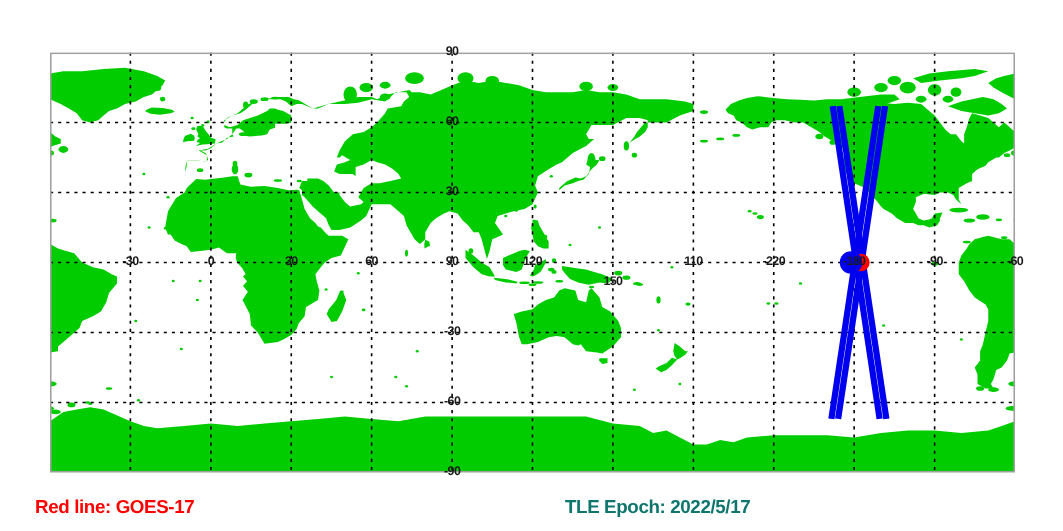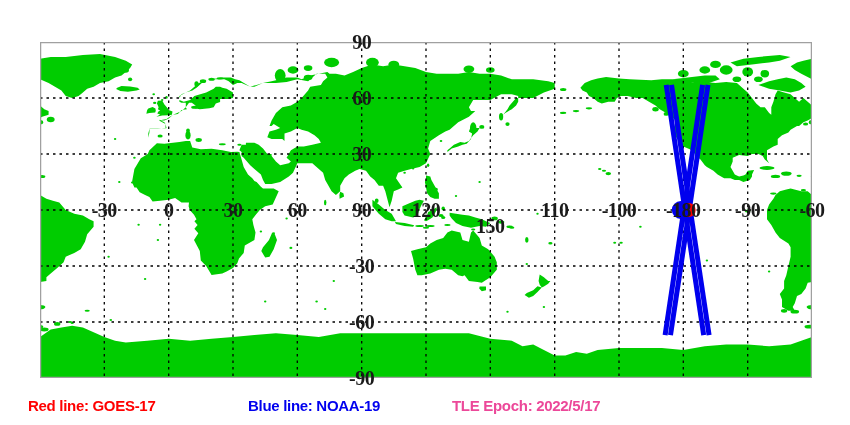--- a/index.html
+++ b/index.html
@@ -34,22 +34,22 @@
   #map-svg {
     position: absolute;
     left: 0; top: 0;
     width: 772px;
     height: 336px;
     display: block;
   }
   
   .tick-label {
     position: absolute;
-    font-family: Liberation Serif, serif;
-    font-size: 20px;
+    font-family: Liberation Sans, sans-serif;
+    font-size: 10px;
     font-weight: bold;
     color: #1a1a1a;
     white-space: nowrap;
     line-height: 1;
     letter-spacing: -0.5px;
   }
   .lon-label { transform: translate(-50%, -50%); }
   .lat-label { transform: translate(-50%, -50%); }
   
   #legend {
@@ -63,21 +63,21 @@
     position: absolute;
     font-family: "Liberation Sans", sans-serif;
     font-size: 15px;
     font-weight: bold;
     white-space: nowrap;
     line-height: 1;
     letter-spacing: -0.3px;
   }
   #legend-red  { left: 28px;  top: 6px;  color: #ff0000; }
   #legend-blue { left: 248px; top: 6px;  color: #0000ee; }
-  #legend-tle  { left: 452px; top: 6px;  color: #ec4899; }
+  #legend-tle  { left: 452px; top: 6px;  color: #0f766e; }
 </style>
 </head>
 <body>
 
 <div id="app">
 
   <div id="map-panel">
     <svg id="map-svg" viewBox="0 0 772 336" preserveAspectRatio="none">
       <defs>
         <clipPath id="mapclip">
@@ -285,32 +285,31 @@
     </svg>
     <div id="tick-layer">
         <div class="tick-label lon-label" style="left: 64.3px; top: 168px;">-30</div>
         <div class="tick-label lon-label" style="left: 128.7px; top: 168px;">0</div>
         <div class="tick-label lon-label" style="left: 193px; top: 168px;">30</div>
         <div class="tick-label lon-label" style="left: 257.3px; top: 168px;">60</div>
         <div class="tick-label lon-label" style="left: 321.7px; top: 168px;">90</div>
         <div class="tick-label lon-label" style="left: 386px; top: 168px;">120</div>
         <div class="tick-label lon-label" style="left: 450.3px; top: 184px;">150</div>
         <div class="tick-label lon-label" style="left: 514.7px; top: 168px;">110</div>
-        <div class="tick-label lon-label" style="left: 579px; top: 168px;">-100</div>
+        <div class="tick-label lon-label" style="left: 579px; top: 168px;">-220</div>
         <div class="tick-label lon-label" style="left: 643.3px; top: 168px;">-180</div>
         <div class="tick-label lon-label" style="left: 707.7px; top: 168px;">-90</div>
         <div class="tick-label lon-label" style="left: 772px; top: 168px;">-60</div>
         <div class="tick-label lat-label" style="left: 321.7px; top: 0px;">90</div>
         <div class="tick-label lat-label" style="left: 321.7px; top: 56px;">60</div>
         <div class="tick-label lat-label" style="left: 321.7px; top: 112px;">30</div>
         <div class="tick-label lat-label" style="left: 321.7px; top: 224px;">-30</div>
         <div class="tick-label lat-label" style="left: 321.7px; top: 280px;">-60</div>
         <div class="tick-label lat-label" style="left: 321.7px; top: 336px;">-90</div>
       </div>
   </div>
 
   <div id="legend">
     <div class="legend-item" id="legend-red">Red line: GOES-17</div>
-    <div class="legend-item" id="legend-blue">Blue line: NOAA-19</div>
     <div class="legend-item" id="legend-tle">TLE Epoch: 2022/5/17</div>
   </div>
 
 </div>
 
 </body></html>

